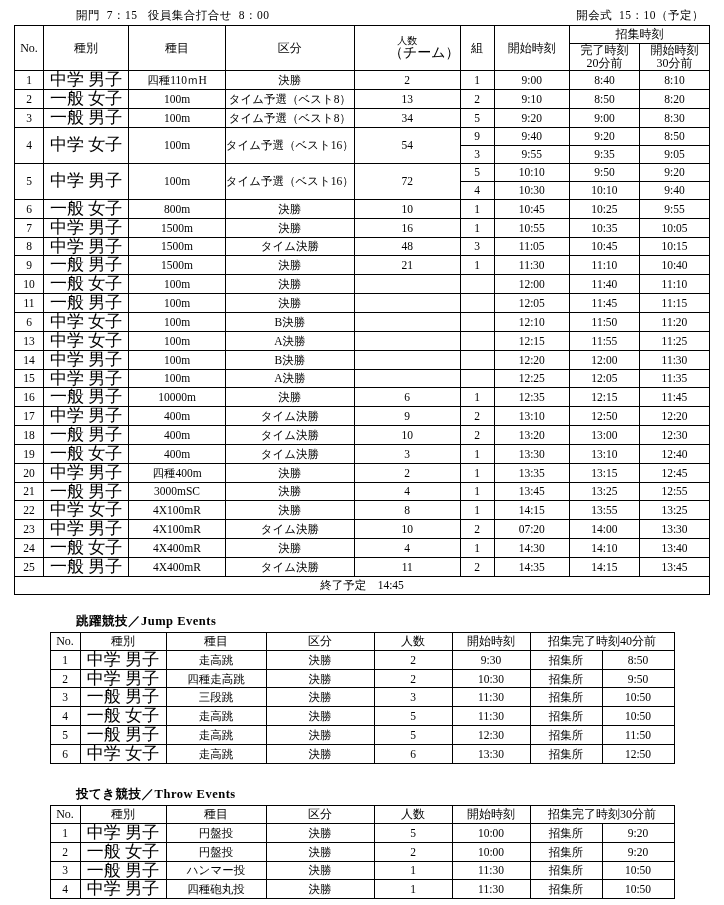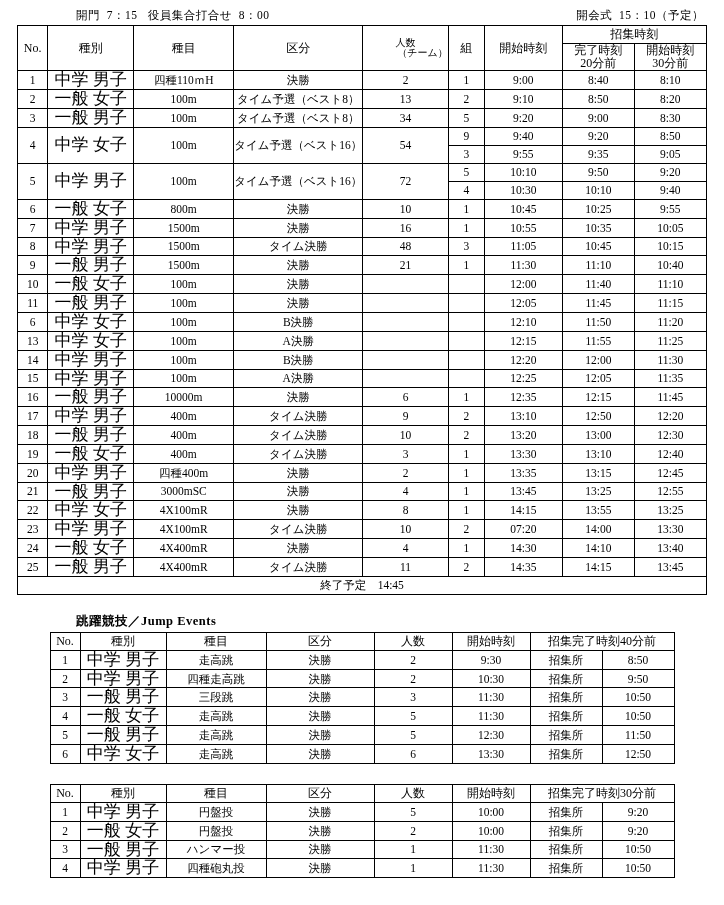--- a/index.html
+++ b/index.html
@@ -78,21 +78,21 @@
     height: 17px;
     line-height: 1.05;
     overflow: hidden;
     white-space: nowrap;
   }
   table.sched th {
     font-weight: normal;
     font-size: 12px;
   }
   .small { font-size: 12px; line-height: 1.1; }
-  .xsmall { font-size: 10px; line-height: 1.05; margin-left: 34px; }
+  .xsmall { font-size: 14px; line-height: 1.05; margin-left: 34px; }
   .thin { font-size: 10px; }
 
   .cat {
     display: flex;
     justify-content: space-around;
     padding: 0 4px;
     font-size: 17px;
   }
   .cat span { display: inline-block; }
 
@@ -688,20 +688,21 @@
           <td>決勝</td>
           <td>6</td>
           <td>13:30</td>
           <td>招集所</td>
           <td>12:50</td>
         </tr>
       </tbody>
   </table>
 
   <div class="gap-lg"></div>
+  <div class="sectlabel">投てき競技／Throw Events</div>
 
   <table class="sched" id="throw-table">
     <colgroup>
       <col style="width:30px">
         <col style="width:86px">
         <col style="width:100px">
         <col style="width:108px">
       <col style="width:78px">
         <col style="width:78px">
         <col style="width: 72px;">

